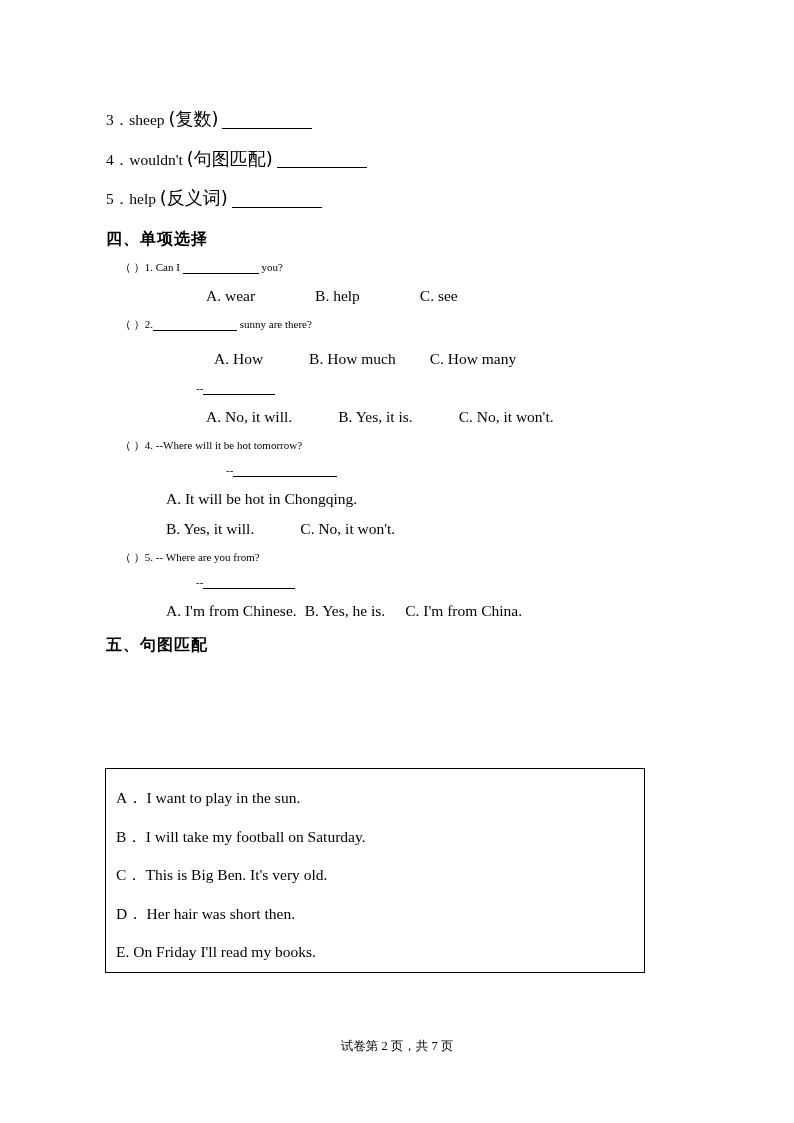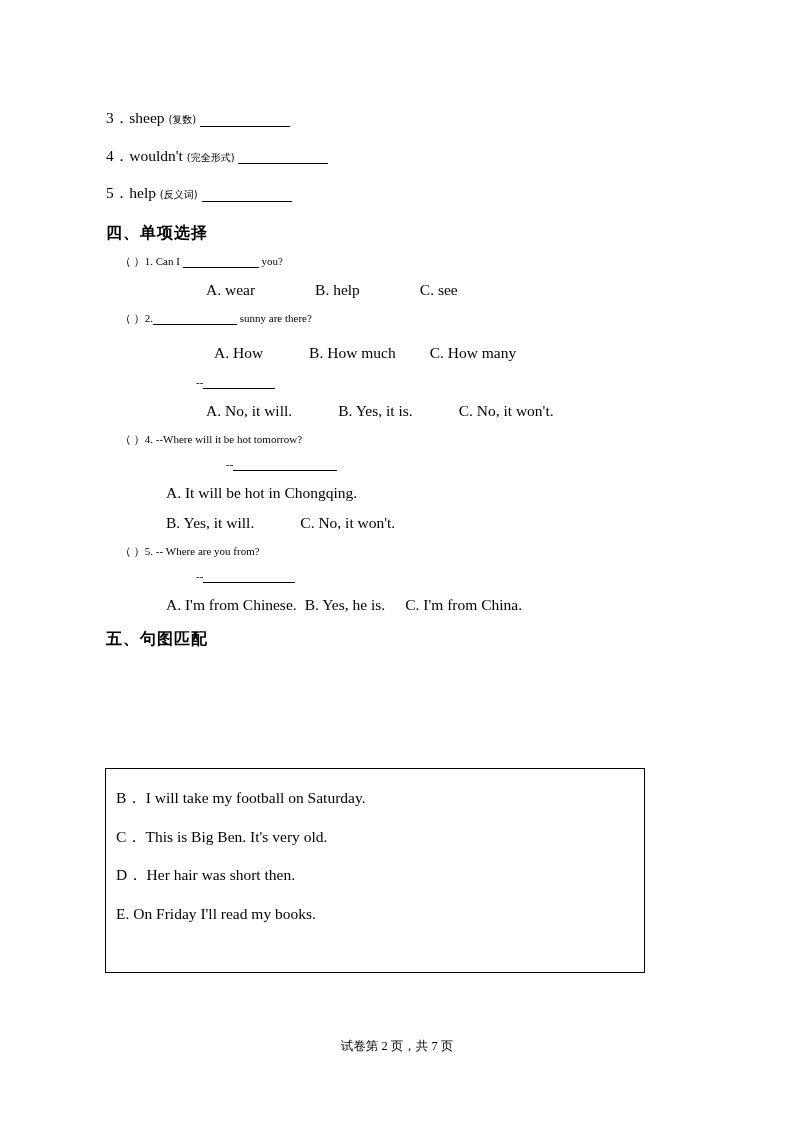--- a/index.html
+++ b/index.html
@@ -97,39 +97,39 @@
     position: absolute;
     left: 0;
     top: 1038px;
     width: 794px;
     text-align: center;
     font-size: 12.5px;
     font-family: "Liberation Serif", serif;
   }
   .cn {
     font-family: "DejaVu Sans", sans-serif;
-    font-size: 10px;
+    font-size: 18px;
   }
 </style>
 </head>
 <body>
 
 <div class="page">
 
   <div class="content">
 
     <div class="fill-item">
       <span>3．</span><span>sheep</span>
       <span class="cn">(复数)</span>
       <span class="blank" style="width:90px">&nbsp;</span>
     </div>
 
     <div class="fill-item">
       <span>4．</span><span>wouldn't</span>
-      <span class="cn">(完全形式)</span>
+      <span class="cn">(句图匹配)</span>
       <span class="blank" style="width:90px">&nbsp;</span>
     </div>
 
     <div class="fill-item">
       <span>5．</span><span>help</span>
       <span class="cn">(反义词)</span>
       <span class="blank" style="width:90px">&nbsp;</span>
     </div>
 
     <div class="section-head">四、单项选择</div>
@@ -194,20 +194,24 @@
       </div>
     </div>
 
     <div class="section-head" style="margin-top:14px">五、句图匹配</div>
 
   </div>
 
   <div class="match-box">
     <div class="match-inner">
       <div class="match-item">
+        <span>A．</span>
+        <span>I want to play in the sun.</span>
+      </div>
+      <div class="match-item">
         <span>B．</span>
         <span>I will take my football on Saturday.</span>
       </div>
       <div class="match-item">
         <span>C．</span>
         <span>This is Big Ben. It's very old.</span>
       </div>
       <div class="match-item">
         <span>D．</span>
         <span>Her hair was short then.</span>

